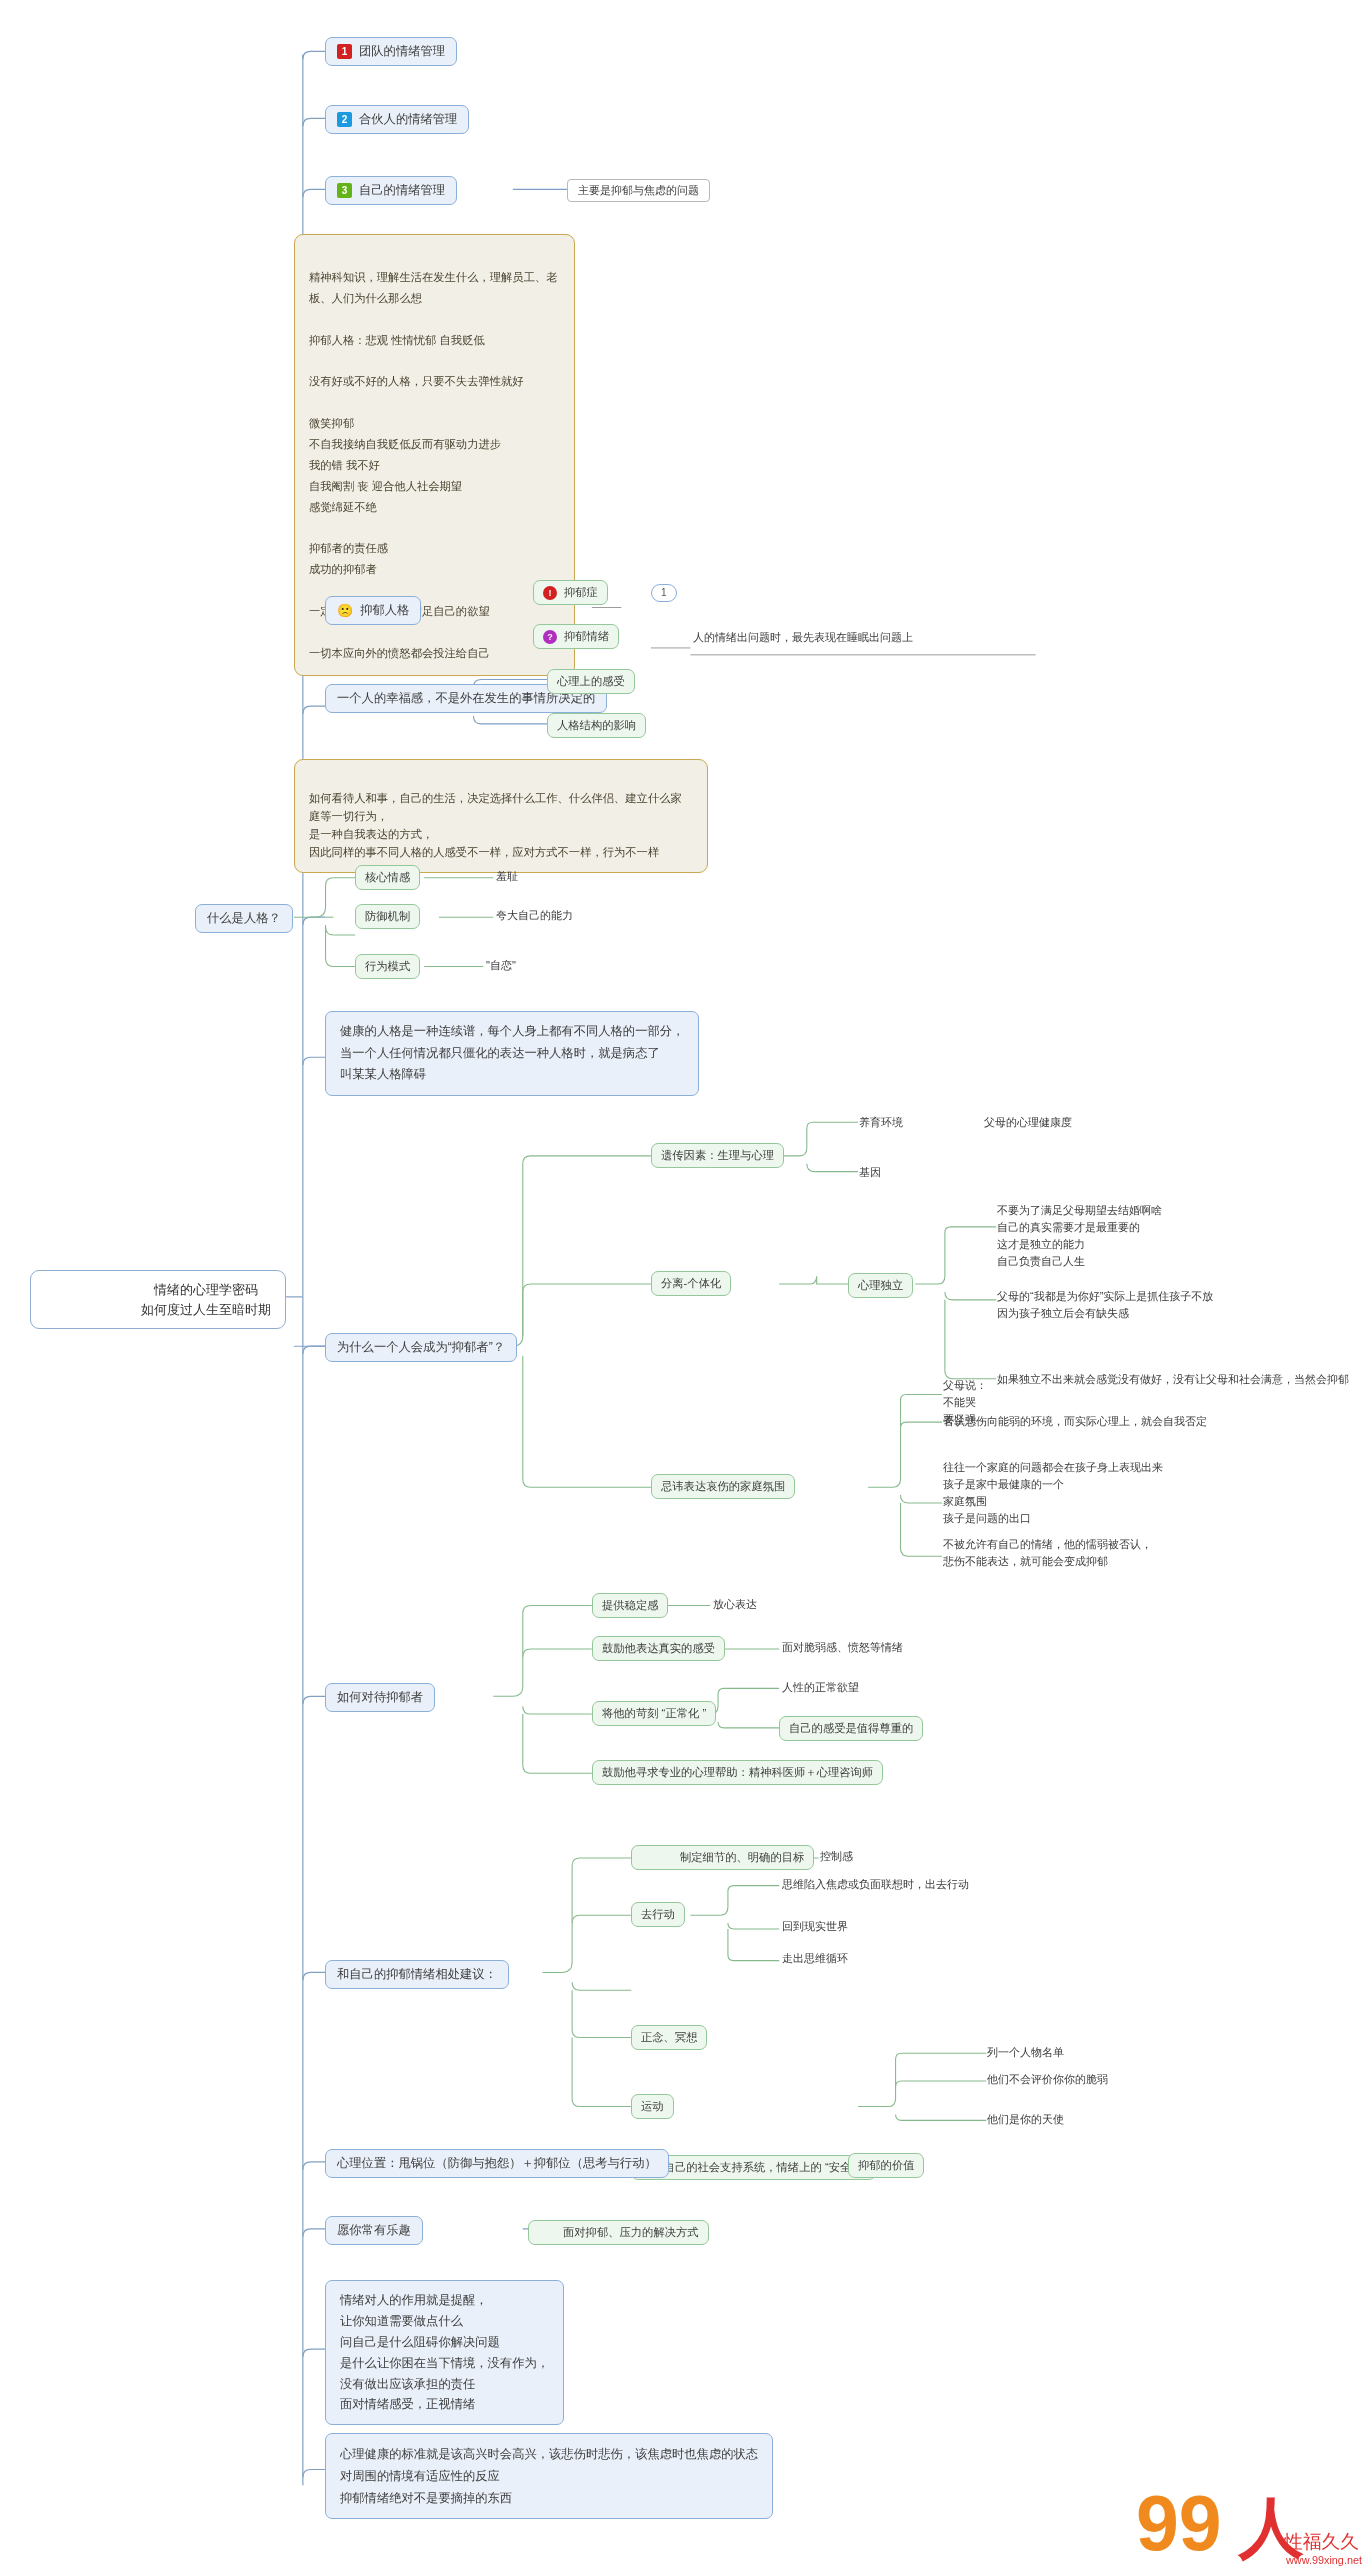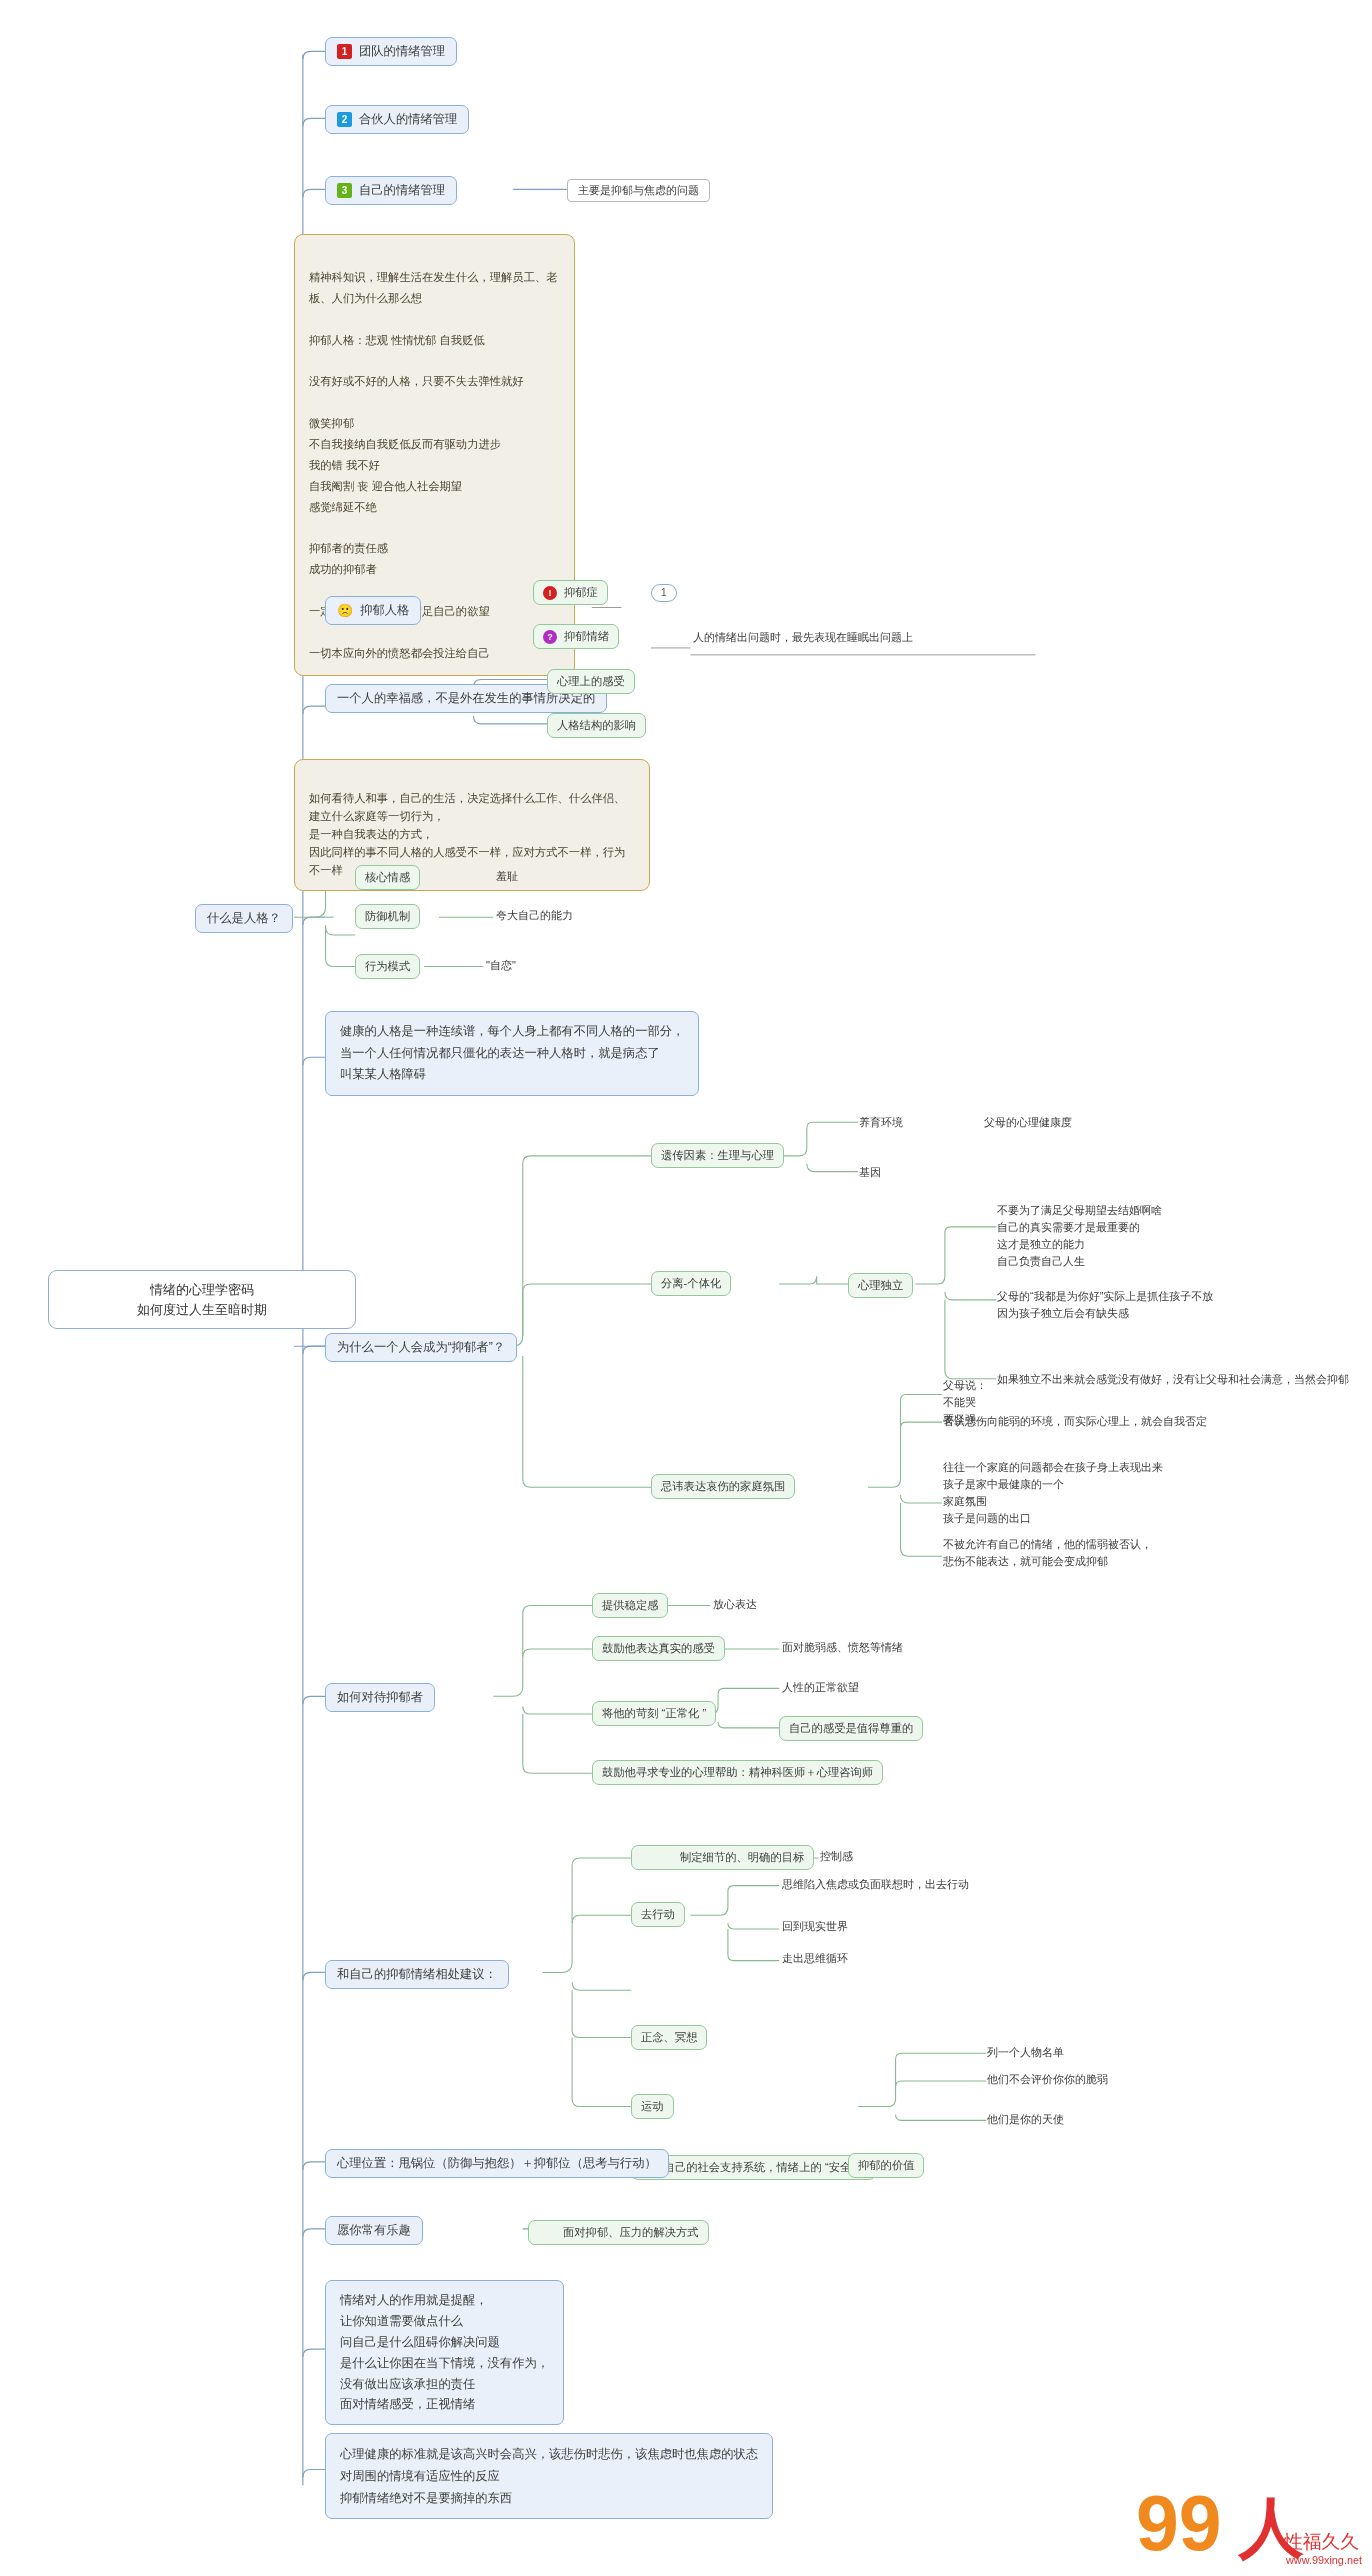--- a/index.html
+++ b/index.html
@@ -199,21 +199,21 @@
     <path d="M700,664 L1050,664"></path>
     <path d="M600,616 L630,616"></path>
   </g>
 
   <g fill="none" stroke="#c9a851" stroke-width="1.2">
     <path d="M370,580 L382,604 L394,580"></path>
     <path d="M370,855 L382,879 L394,855"></path>
   </g>
 </svg>
 
-<div class="node n-root" style="left:48px; top:1270px; width:308px;">
+<div class="node n-root" style="left:30px; top:1270px; width:256px;justify-content:flex-end;">
   <span>情绪的心理学密码
 如何度过人生至暗时期</span>
 </div>
 
 <div class="node n-blue" style="left:325px; top:37px;">
   <span class="icon-num" style="background:#d32020;">1</span>
   <span>团队的情绪管理</span>
 </div>
 
 <div class="node n-blue" style="left:325px; top:105px;">
@@ -274,21 +274,21 @@
 <div class="node n-blue" style="left:325px; top:684px;">
   <span>一个人的幸福感，不是外在发生的事情所决定的</span>
 </div>
 <div class="node n-green" style="left:547px; top:669px;">
   <span>心理上的感受</span>
 </div>
 <div class="node n-green" style="left:547px; top:713px;">
   <span>人格结构的影响</span>
 </div>
 
-<div class="n-note" style="left:294px; top:759px; width:356px; line-height:1.6;">
+<div class="n-note" style="left:294px; top:759px; width:414px; line-height:1.6;">
   <span>如何看待人和事，自己的生活，决定选择什么工作、什么伴侣、建立什么家庭等一切行为，
 是一种自我表达的方式，
 因此同样的事不同人格的人感受不一样，应对方式不一样，行为不一样</span>
 </div>
 
 <div class="node n-blue" style="left:195px; top:904px;">
   <span>什么是人格？</span>
 </div>
 <div class="node n-green" style="left:355px; top:865px;">
   <span>核心情感</span>

